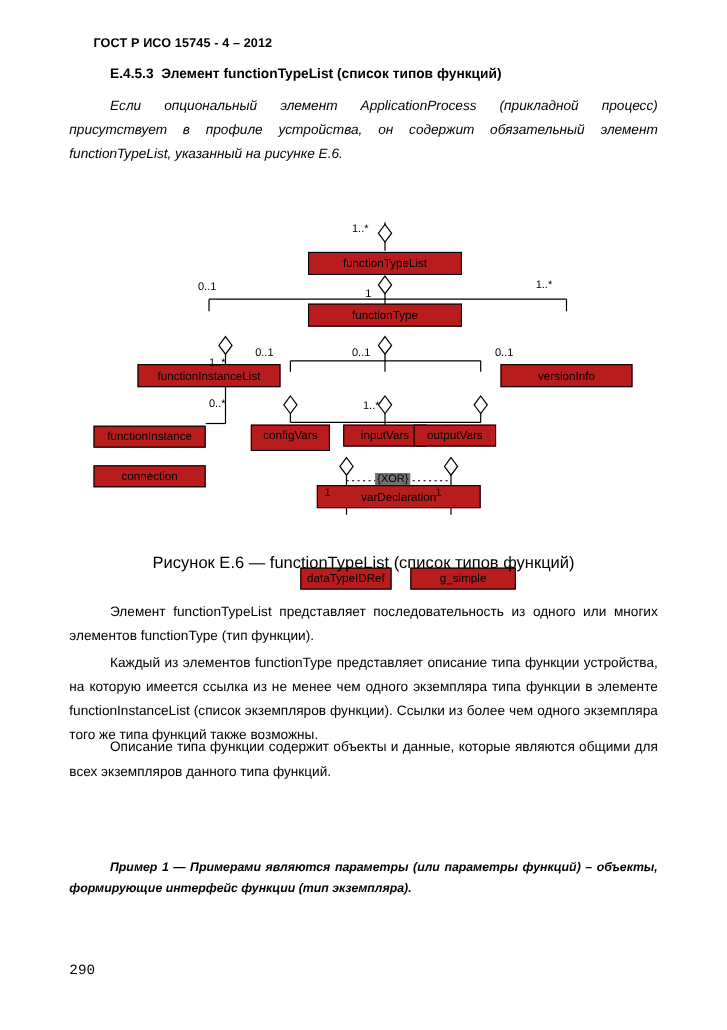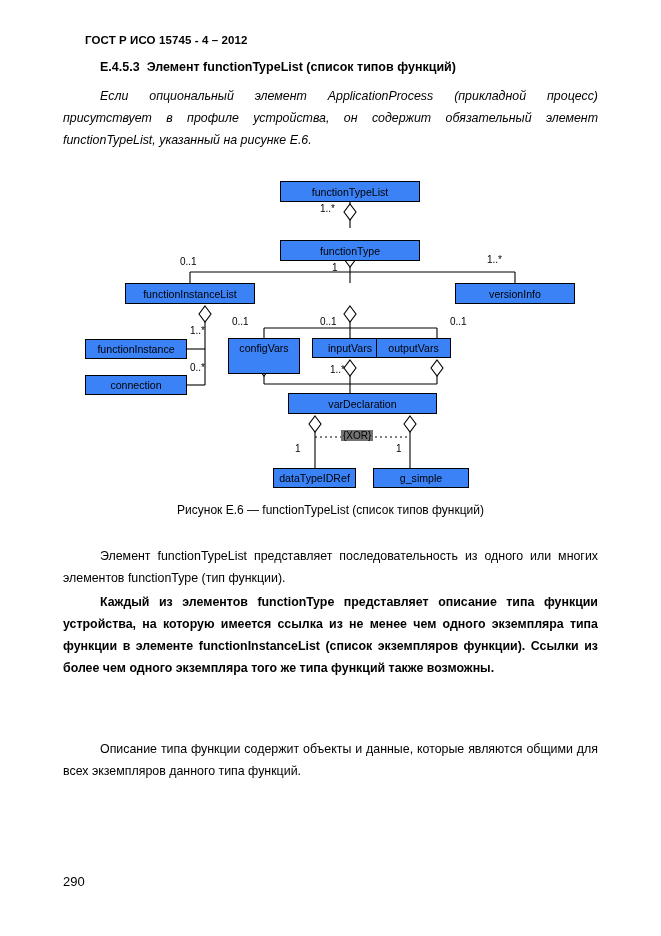--- a/index.html
+++ b/index.html
@@ -47,71 +47,72 @@
     left: 63px;
     width: 535px;
     font-size: 12.4px;
     line-height: 22px;
     text-align: justify;
     text-indent: 37px;
   }
 
   .p-intro   { top: 85px; font-style: italic; }
   .p-b1      { top: 545px; }
-  .p-b2      { top: 591px; font-weight: bold; }
-  .p-b3      { top: 738px; }
+  .p-b2      { top: 591px; }
+  .p-b3      { top: 668px; }
 
   .example {
     position: absolute;
     left: 63px;
     width: 535px;
     top: 780px;
     font-size: 11.2px;
     line-height: 19px;
     font-style: italic;
     font-weight: bold;
     text-align: justify;
     text-indent: 37px;
   }
 
   .fig-caption {
     position: absolute;
     left: 0;
     top: 503px;
     width: 661px;
     text-align: center;
-    font-size: 12px;
+    font-size: 15px;
   }
 
   .page-number {
     position: absolute;
     left: 63px;
     top: 874px;
     font-size: 13px;
-    font-family: Liberation Sans, sans-serif;
+    font-family: Liberation Mono, monospace;
   }
 
   
   .diagram {
     position: absolute;
     left: 0;
     top: 0;
     width: 661px;
     height: 936px;
     pointer-events: none;
   }
   .uml-box {
     position: absolute;
     border: 1.3px solid #000;
-    background: #3b82f6;
+    background: #b91c1c;
     font-size: 10.6px;
     line-height: 20px;
     text-align: center;
     white-space: nowrap;
     box-sizing: border-box;
+    margin-top: 48px;
   }
   .mult {
     position: absolute;
     font-size: 10px;
     white-space: nowrap;
   }
   .xor-label {
     position: absolute;
     font-size: 10px;
     background: #737373;
@@ -174,26 +175,26 @@
     </g>
 
     <g stroke="#000" stroke-width="1" fill="none" stroke-dasharray="2,3">
       <line x1="315" y1="437" x2="410" y2="437"></line>
     </g>
   </svg>
 
   <div class="diagram">
 
     <div class="uml-box" style="left:280px;top:181px;width:140px;height:21px;">functionTypeList</div>
-    <div class="uml-box" style="left:280px;top:240px;width:140px;height:21px;">functionType</div>
+    <div class="uml-box" style="left:280px;top:228px;width:140px;height:21px;">functionType</div>
     <div class="uml-box" style="left:125px;top:283px;width:130px;height:21px;">functionInstanceList</div>
     <div class="uml-box" style="left:455px;top:283px;width:120px;height:21px;">versionInfo</div>
     <div class="uml-box" style="left:85px;top:339px;width:102px;height:20px;line-height:19px;">functionInstance</div>
     <div class="uml-box" style="left:85px;top:375px;width:102px;height:20px;line-height:19px;">connection</div>
-    <div class="uml-box" style="left:228px;top:338px;width:72px;height:36px;line-height:19px;">configVars</div>
+    <div class="uml-box" style="left:228px;top:338px;width:72px;height:24px;line-height:19px;">configVars</div>
     <div class="uml-box" style="left:312px;top:338px;width:76px;height:20px;line-height:19px;">inputVars</div>
     <div class="uml-box" style="left:376px;top:338px;width:75px;height:20px;line-height:19px;">outputVars</div>
     <div class="uml-box" style="left:288px;top:393px;width:149px;height:21px;">varDeclaration</div>
     <div class="uml-box" style="left:273px;top:468px;width:83px;height:20px;line-height:19px;">dataTypeIDRef</div>
     <div class="uml-box" style="left:373px;top:468px;width:96px;height:20px;line-height:19px;">g_simple</div>
 
     <div class="mult" style="left:320px;top:203px;">1..*</div>
     <div class="mult" style="left:180px;top:256px;">0..1</div>
     <div class="mult" style="left:332px;top:262px;">1</div>
     <div class="mult" style="left:487px;top:254px;">1..*</div>
@@ -210,16 +211,17 @@
   </div>
 
   <div class="fig-caption">Рисунок E.6 — functionTypeList (список типов функций)</div>
 
   <div class="para p-b1">Элемент functionTypeList представляет последовательность из одного или многих элементов functionType (тип функции).</div>
 
   <div class="para p-b2">Каждый из элементов functionType представляет описание типа функции устройства, на которую имеется ссылка из не менее чем одного экземпляра типа функции в элементе functionInstanceList (список экземпляров функции). Ссылки из более чем одного экземпляра того же типа функций также возможны.</div>
 
   <div class="para p-b3">Описание типа функции содержит объекты и данные, которые являются общими для всех экземпляров данного типа функций.</div>
 
+  <div class="example">Пример 1 — Примерами являются параметры (или параметры функций) – объекты, формирующие интерфейс функции (тип экземпляра).</div>
 
   <div class="page-number">290</div>
 
 </div>
 
 </body></html>

